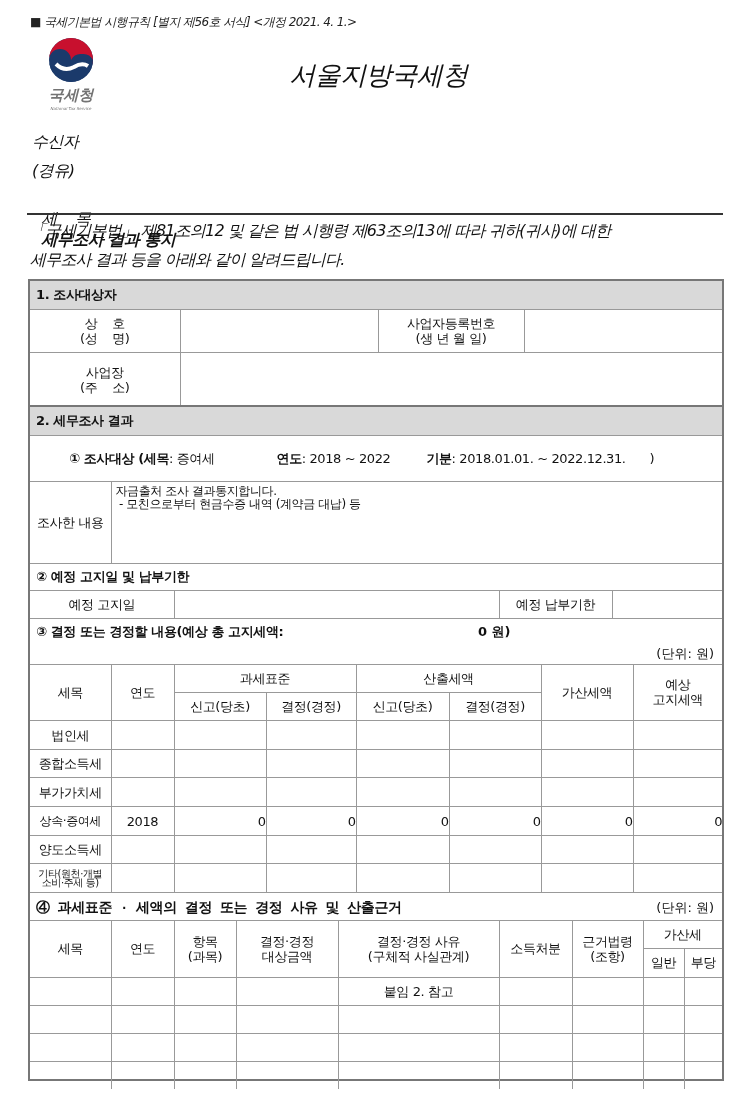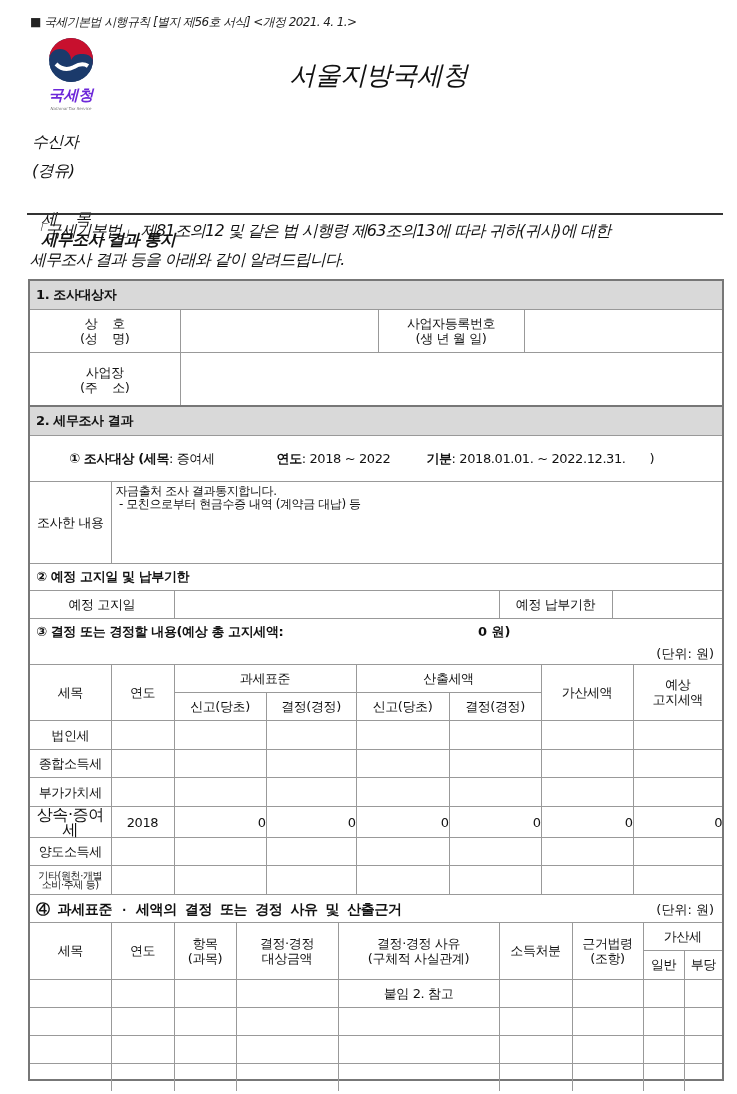--- a/index.html
+++ b/index.html
@@ -1,21 +1,21 @@
 <!DOCTYPE html>
 <html><head>
 <meta charset="utf-8">
 <style>
   * { box-sizing: border-box; margin: 0; padding: 0; }
   html, body { width: 737px; height: 1094px; background: #fff; overflow: hidden; }
   body { font-family: "DejaVu Sans", "Liberation Sans", sans-serif; color: #111; position: relative; }
   .abs { position: absolute; font-style: italic; }
   .form-ref { left: 30px; top: 14px; font-size: 12px; letter-spacing: -0.6px; color: #222; }
   .logo { left: 40px; top: 34px; width: 62px; height: 80px; }
-  .logo-text { position: absolute; left: 0; top: 52px; width: 62px; text-align: center; font-size: 15px; color: #6d28d9; letter-spacing: 0; font-weight: bold; }
+  .logo-text { position: absolute; left: 0; top: 52px; width: 62px; text-align: center; font-size: 15px; color: #737373; letter-spacing: 0; font-weight: bold; }
   .logo-sub { position: absolute; left: 0; top: 72px; width: 62px; text-align: center; font-size: 4px; color: #777; }
   .office { left: 0; width: 737px; top: 58px; text-align: center; font-size: 26px; letter-spacing: -0.5px; padding-left: 20px; }
   .meta-line { left: 32px; font-size: 16px; letter-spacing: -0.5px; }
   .meta-line b { font-weight: bold; }
   .rule { left: 27px; width: 696px; height: 2px; background: #333; }
   .body-text { left: 30px; font-size: 16px; letter-spacing: -0.8px; line-height: 29px; }
   .box { position: absolute; left: 28px; width: 696px; border: 2px solid #777; }
   table { border-collapse: collapse; width: 100%; table-layout: fixed; }
   td { border: 1px solid #999; font-size: 13px; letter-spacing: -0.4px; text-align: center; vertical-align: middle; padding: 0; line-height: 15px; }
   .sec-head { background: #d9d9d9; font-weight: bold; text-align: left; padding-left: 6px; font-size: 13px; }
@@ -197,21 +197,21 @@
       <td class="noL">부가가치세</td>
       <td></td>
       <td class="num"></td>
       <td class="num"></td>
       <td class="num"></td>
       <td class="num"></td>
       <td class="num"></td>
       <td class="num noR"></td>
     </tr>
     <tr style="height:29px;">
-      <td class="noL" style="font-size:16px">상속·증여세</td>
+      <td class="noL" style="font-size:12px">상속·증여세</td>
       <td>2018</td>
       <td class="num">0</td>
       <td class="num">0</td>
       <td class="num">0</td>
       <td class="num">0</td>
       <td class="num">0</td>
       <td class="num noR">0</td>
     </tr>
     <tr style="height:28px;">
       <td class="noL">양도소득세</td>

